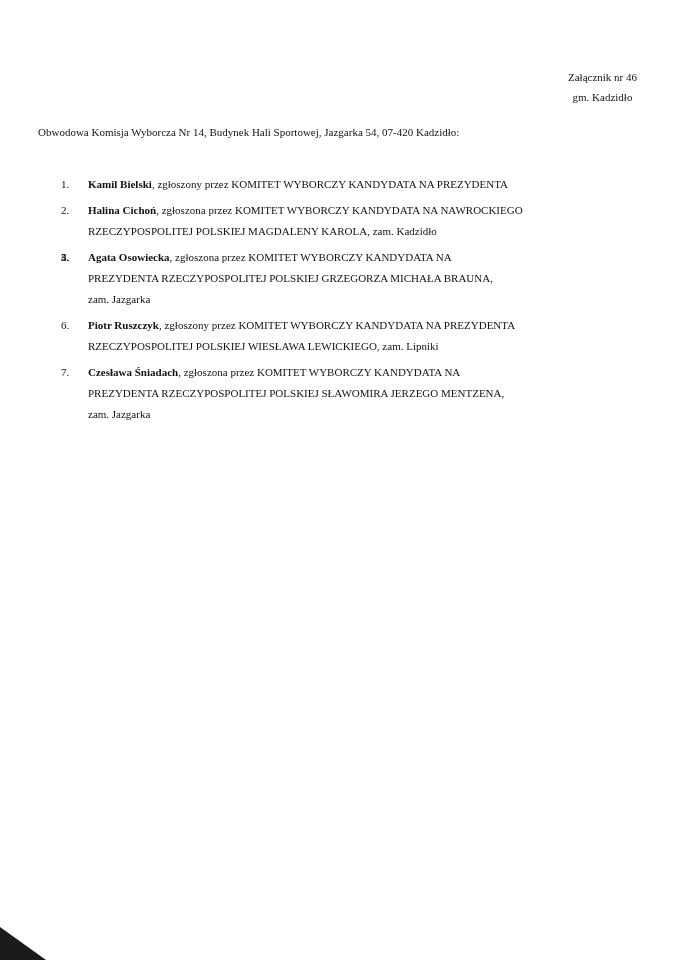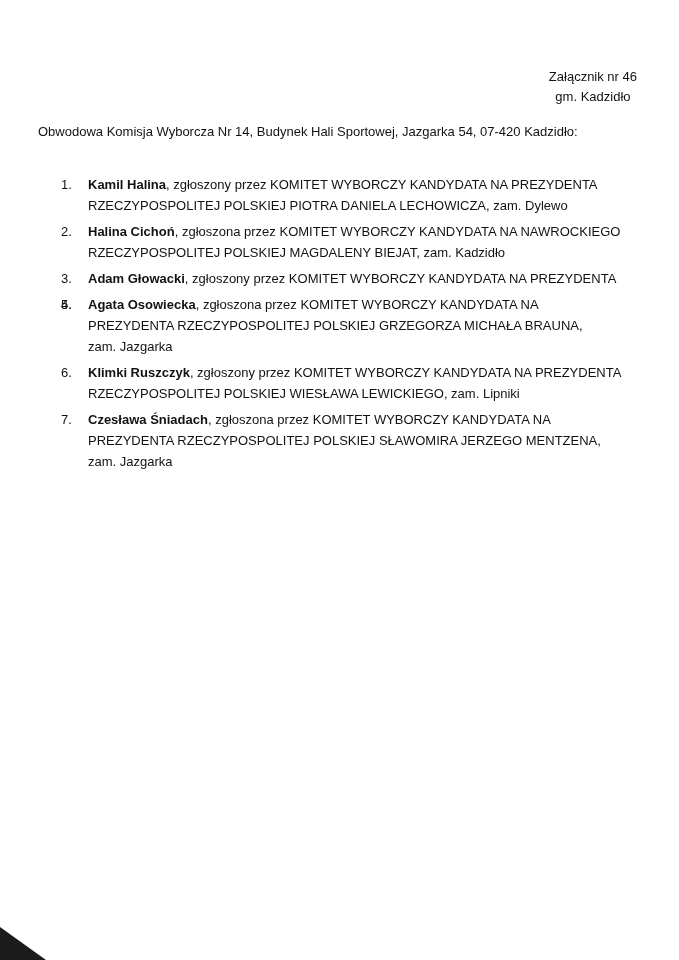--- a/index.html
+++ b/index.html
@@ -6,23 +6,23 @@
     margin: 0;
     padding: 0;
     background: #ffffff;
   }
   .page {
     position: relative;
     width: 679px;
     height: 960px;
     background: #ffffff;
     overflow: hidden;
-    font-family: Liberation Sans, sans-serif;
+    font-family: Liberation Serif, serif;
     color: #121212;
-    font-size: 13px;
+    font-size: 11px;
   }
   .annex-block {
     position: absolute;
     top: 67px;
     right: 42px;
     text-align: center;
     line-height: 20px;
   }
   .intro {
     position: absolute;
@@ -74,55 +74,54 @@
     <div>Załącznik nr 46</div>
     <div>gm. Kadzidło</div>
   </div>
 
   <div class="intro">Obwodowa Komisja Wyborcza Nr 14, Budynek Hali Sportowej, Jazgarka 54, 07-420 Kadzidło:</div>
 
   <div class="members" id="member-list">
   <div class="member">
     <span class="num">1.</span>
     <span class="body">
-      <span class="line"><b class="name">Kamil Halina</b><span>, zgłoszony przez KOMITET WYBORCZY KANDYDATA NA PREZYDENTA</span></span>
-    <span class="line">RZECZYPOSPOLITEJ POLSKIEJ PIOTRA DANIELA LECHOWICZA, zam. Dylewo</span></span>
+      <span class="line"><b class="name">Kamil Bielski</b><span>, zgłoszony przez KOMITET WYBORCZY KANDYDATA NA PREZYDENTA</span></span>
+    </span>
   </div>
 
   <div class="member">
     <span class="num">2.</span>
     <span class="body">
       <span class="line"><b class="name">Halina Cichoń</b><span>, zgłoszona przez KOMITET WYBORCZY KANDYDATA NA NAWROCKIEGO</span></span>
-    <span class="line">RZECZYPOSPOLITEJ POLSKIEJ MAGDALENY BIEJAT, zam. Kadzidło</span></span>
+    <span class="line">RZECZYPOSPOLITEJ POLSKIEJ MAGDALENY KAROLA, zam. Kadzidło</span></span>
   </div>
 
   <div class="member">
     <span class="num">3.</span>
     <span class="body">
-      <span class="line"><b class="name">Adam Głowacki</b><span>, zgłoszony przez KOMITET WYBORCZY KANDYDATA NA PREZYDENTA</span></span>
     </span>
   </div>
 
   <div class="member">
     <span class="num">4.</span>
     <span class="body">
     </span>
   </div>
 
   <div class="member">
     <span class="num">5.</span>
     <span class="body">
       <span class="line"><b class="name">Agata Osowiecka</b><span>, zgłoszona przez KOMITET WYBORCZY KANDYDATA NA</span></span>
     <span class="line">PREZYDENTA RZECZYPOSPOLITEJ POLSKIEJ GRZEGORZA MICHAŁA BRAUNA,</span><span class="line">zam. Jazgarka</span></span>
   </div>
 
   <div class="member">
     <span class="num">6.</span>
     <span class="body">
-      <span class="line"><b class="name">Klimki Ruszczyk</b><span>, zgłoszony przez KOMITET WYBORCZY KANDYDATA NA PREZYDENTA</span></span>
+      <span class="line"><b class="name">Piotr Ruszczyk</b><span>, zgłoszony przez KOMITET WYBORCZY KANDYDATA NA PREZYDENTA</span></span>
     <span class="line">RZECZYPOSPOLITEJ POLSKIEJ WIESŁAWA LEWICKIEGO, zam. Lipniki</span></span>
   </div>
 
   <div class="member">
     <span class="num">7.</span>
     <span class="body">
       <span class="line"><b class="name">Czesława Śniadach</b><span>, zgłoszona przez KOMITET WYBORCZY KANDYDATA NA</span></span>
     <span class="line">PREZYDENTA RZECZYPOSPOLITEJ POLSKIEJ SŁAWOMIRA JERZEGO MENTZENA,</span><span class="line">zam. Jazgarka</span></span>
   </div>
 </div>

